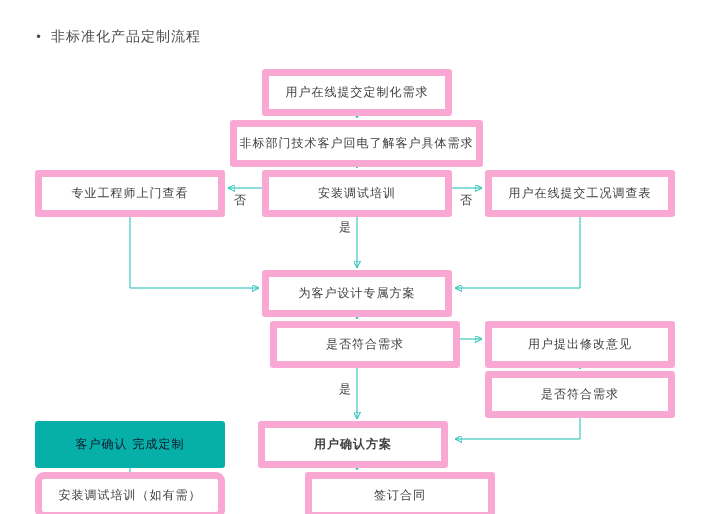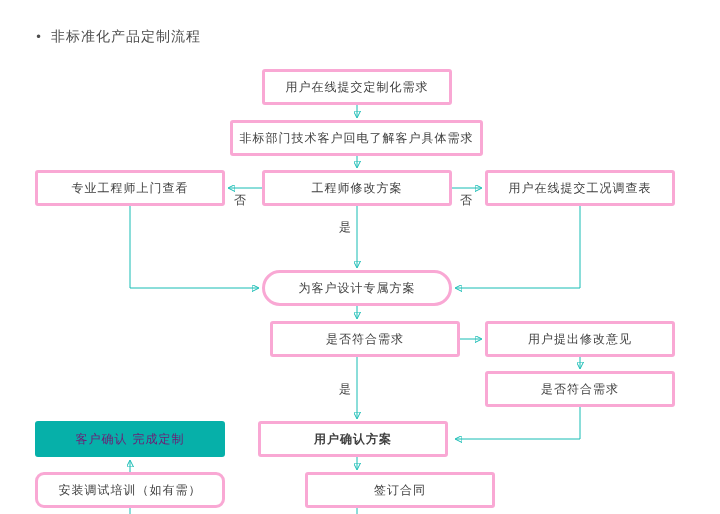--- a/index.html
+++ b/index.html
@@ -18,37 +18,37 @@
     font-size: 14px;
     color: #4d4d4d;
     letter-spacing: 1px;
     display: flex;
     align-items: center;
     gap: 8px;
   }
   #page-title .bullet { font-size: 12px; color: #4d4d4d; }
   .node {
     position: absolute;
-    height: 36px;
+    height: 47px;
     box-sizing: border-box;
-    border: 3px solid #f9a8d4;
+    border: 7px solid #f9a8d4;
     border-radius: 3px;
     background: #ffffff;
     display: flex;
     align-items: center;
     justify-content: center;
     font-size: 12px;
     color: #404040;
     letter-spacing: 1px;
     white-space: nowrap;
   }
   .node.filled {
     background: #06b0a9;
     border-color: #06b0a9;
-    color: #701a75;
+    color: #0f172a;
   }
   .edge-label {
     position: absolute;
     font-size: 12px;
     color: #404040;
   }
   #edges {
     position: absolute;
     left: 0; top: 0;
     width: 720px; height: 514px;
@@ -93,25 +93,25 @@
     <path d="M357,508 L357,514"></path>
     <path d="M130,508 L130,514"></path>
   </svg>
 
   <div class="node" style="left:262px; top:69px; width:190px;">用户在线提交定制化需求</div>
 
   <div class="node" style="left:230px; top:120px; width:253px;">非标部门技术客户回电了解客户具体需求</div>
 
   <div class="node" style="left:35px; top:170px; width:190px;">专业工程师上门查看</div>
 
-  <div class="node" style="left:262px; top:170px; width:190px;">工程师修改方案</div>
+  <div class="node" style="left:262px; top:170px; width:190px;">安装调试培训</div>
 
   <div class="node" style="left:485px; top:170px; width:190px;">用户在线提交工况调查表</div>
 
-  <div class="node" style="left:262px; top:270px; width:190px;border-radius:18px;">为客户设计专属方案</div>
+  <div class="node" style="left:262px; top:270px; width:190px;">为客户设计专属方案</div>
 
   <div class="node" style="left:262px; top:321px; width:190px;margin-left:8px;">是否符合需求</div>
 
   <div class="node" style="left:485px; top:321px; width:190px;">用户提出修改意见</div>
 
   <div class="node" style="left:485px; top:371px; width:190px;">是否符合需求</div>
 
   <div class="node filled" style="left:35px; top:421px; width:190px;">客户确认 完成定制</div>
 
   <div class="node" style="left:258px; top:421px; width:190px;font-weight:bold;">用户确认方案</div>

